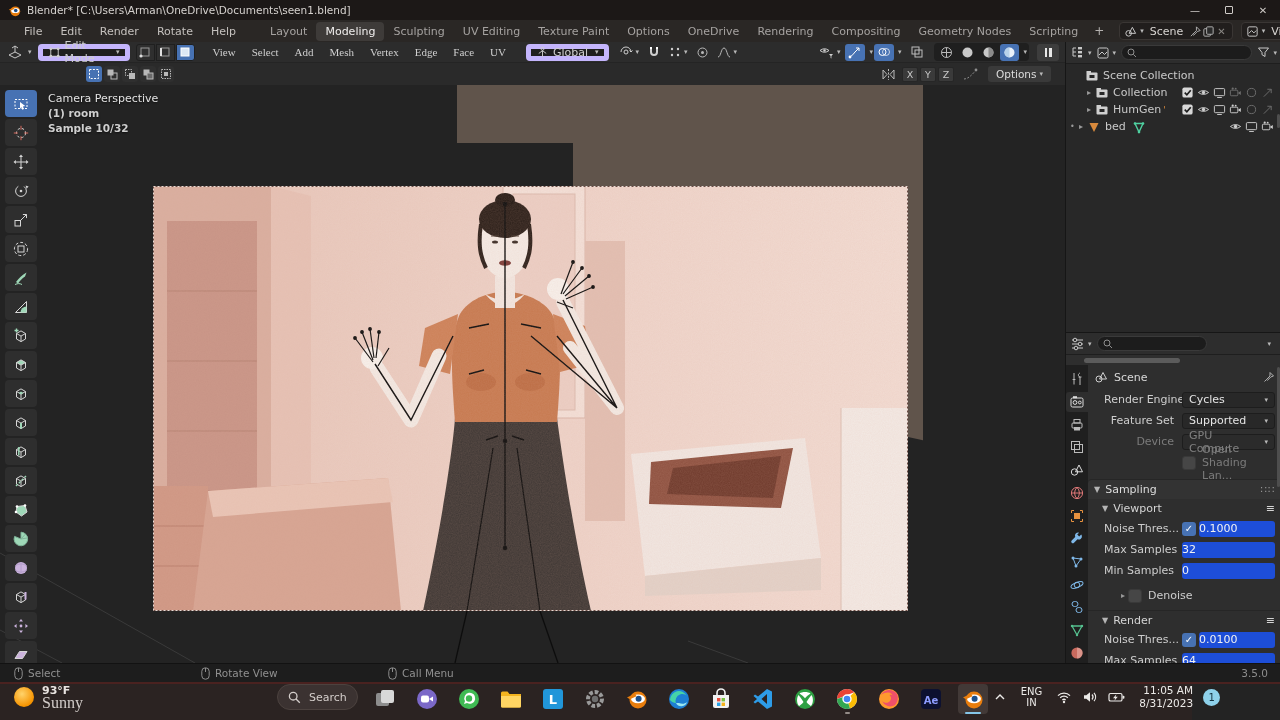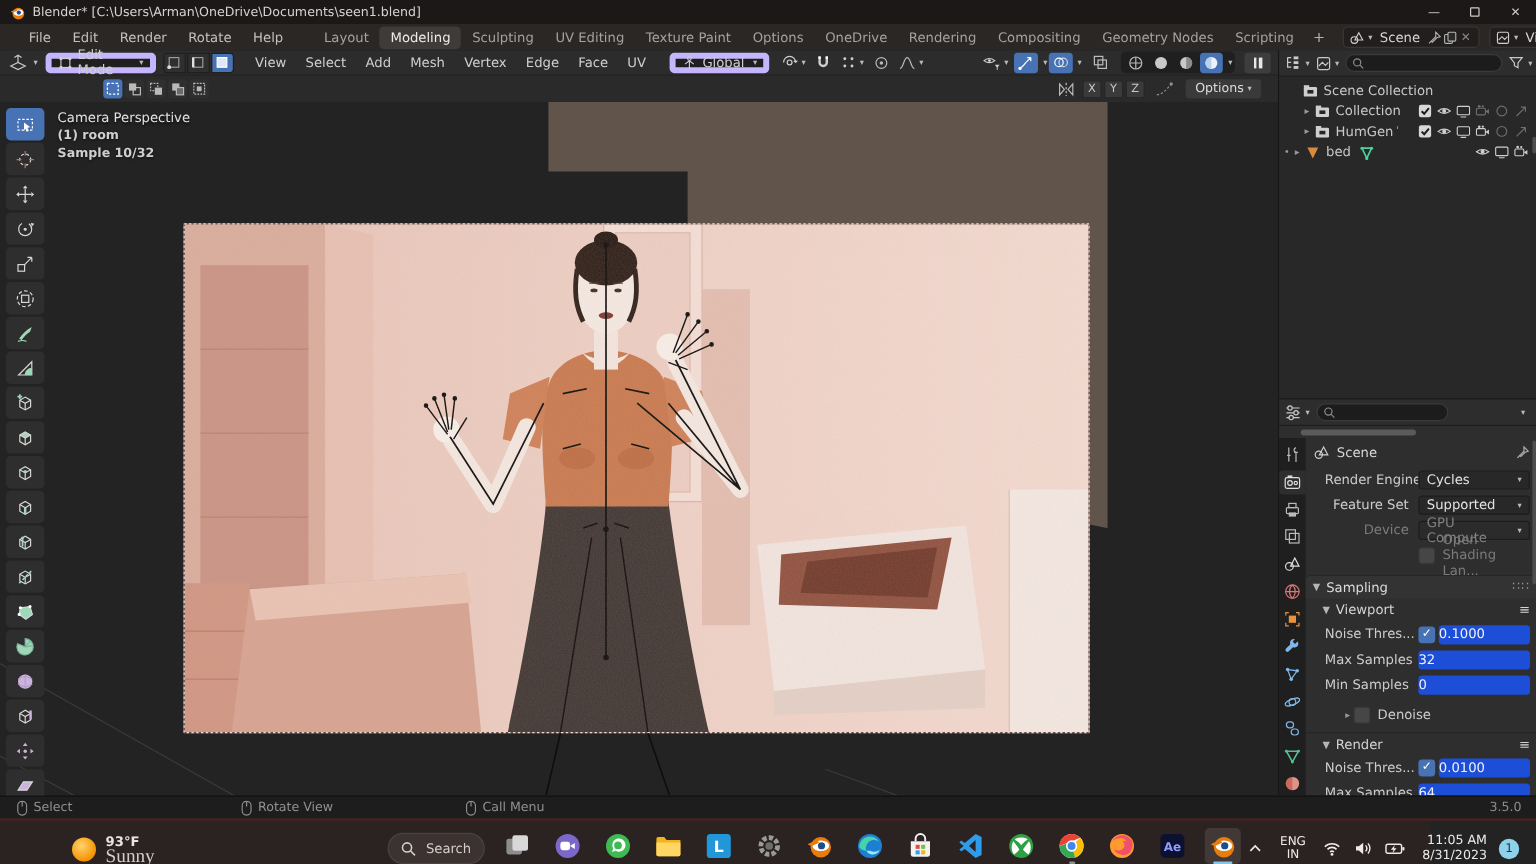--- a/index.html
+++ b/index.html
@@ -34,21 +34,21 @@
 
   
   #viewport{position:absolute;left:0;top:42px;width:1065px;height:621px;background:#232323;}
   #tool-header{position:absolute;left:0;top:0;width:1065px;height:21px;background:#2c2c2c;
     border-bottom:1px solid #242424;display:flex;align-items:center;font-size:11px;color:#cfcfcf;}
   #tool-settings{position:absolute;left:0;top:21px;width:1065px;height:22px;background:#2a2a2a;
     display:flex;align-items:center;font-size:10.5px;color:#c5c5c5;}
   #canvas{position:absolute;left:0;top:43px;width:923px;height:578px;background:#232323;overflow:hidden;}
 
   .hdr-pill{display:flex;align-items:center;background:#1f1f1f;border:5px solid #c4b5fd;border-radius:4px;height:17px;padding:0 5px;margin-right:6px;}
-  .hdr-menu{padding:2px 8px;border-radius:3px;white-space:nowrap;}
+  .hdr-menu{padding:2px 8px;border-radius:3px;white-space:nowrap;font-family:Liberation Serif, serif;}
   .mode-sel{display:flex;align-items:center;gap:1px;margin-right:10px;}
   .msel{width:19px;height:17px;background:#2f2f2f;border:1px solid #1f1f1f;display:flex;align-items:center;justify-content:center;}
   .msel:first-child{border-radius:3px 0 0 3px;}
   .msel:last-child{border-radius:0 3px 3px 0;}
   .msel.active{background:#4772b3;}
   .caret{font-size:7px;color:#b9b9b9;margin-left:3px;}
   .hbtn{display:flex;align-items:center;justify-content:center;height:17px;padding:0 3px;border-radius:3px;margin:0 1px;}
   .hbtn.on{background:#4772b3;}
   .shade-group{display:flex;align-items:center;background:#1f1f1f;border-radius:4px;height:18px;padding:0 2px;}
   .pausebox{width:22px;height:17px;background:#3d3d3d;border-radius:3px;display:flex;align-items:center;justify-content:center;gap:2px;margin-left:8px;}
@@ -110,21 +110,21 @@
   #outl-vscroll{position:absolute;right:1px;top:72px;width:3px;height:14px;border-radius:2px;background:#4e4e4e;}
 
   
   #statusbar{position:absolute;left:0;top:663px;width:1280px;height:19px;background:#1d1d1d;
     display:flex;align-items:center;font-size:10.5px;color:#909090;border-top:1px solid #121212;}
   .hint{display:flex;align-items:center;gap:5px;position:absolute;}
   #sb-version{position:absolute;right:12px;color:#8d8d8d;}
   #deskline{position:absolute;left:0;top:682px;width:1280px;height:2px;background:#4a2220;}
 
   
-  #taskbar{position:absolute;left:0;top:684px;width:1192px;height:36px;background:#2b2322;display:flex;align-items:flex-end;padding-left:46px;}
+  #taskbar{position:absolute;left:0;top:684px;width:1192px;height:36px;background:#2b2322;display:flex;align-items:flex-start;}
   #weather{display:flex;align-items:center;gap:8px;margin-left:14px;color:#e8e3e0;}
   #weather .t1{font-size:11px;font-weight:bold;line-height:13px;}
   #weather .t2{font-size:16px;color:#d3cdca;line-height:12px;font-family:Liberation Serif, serif;}
   .sun{width:20px;height:20px;border-radius:50%;background:radial-gradient(circle at 40% 35%,#ffd36b,#f59300 70%);}
   #start{margin-left:182px;}
   #searchpill{display:flex;align-items:center;gap:8px;width:176px;height:26px;border-radius:13px;background:#3b3231;
     border:1px solid #4c423f;margin-left:12px;padding:0 10px;color:#d4cecb;font-size:11px;}
   #taskicons{display:flex;align-items:center;gap:12px;margin-left:12px;}
   .app{width:30px;height:30px;display:flex;align-items:center;justify-content:center;border-radius:4px;position:relative;}
   .app.active{background:#423937;}

